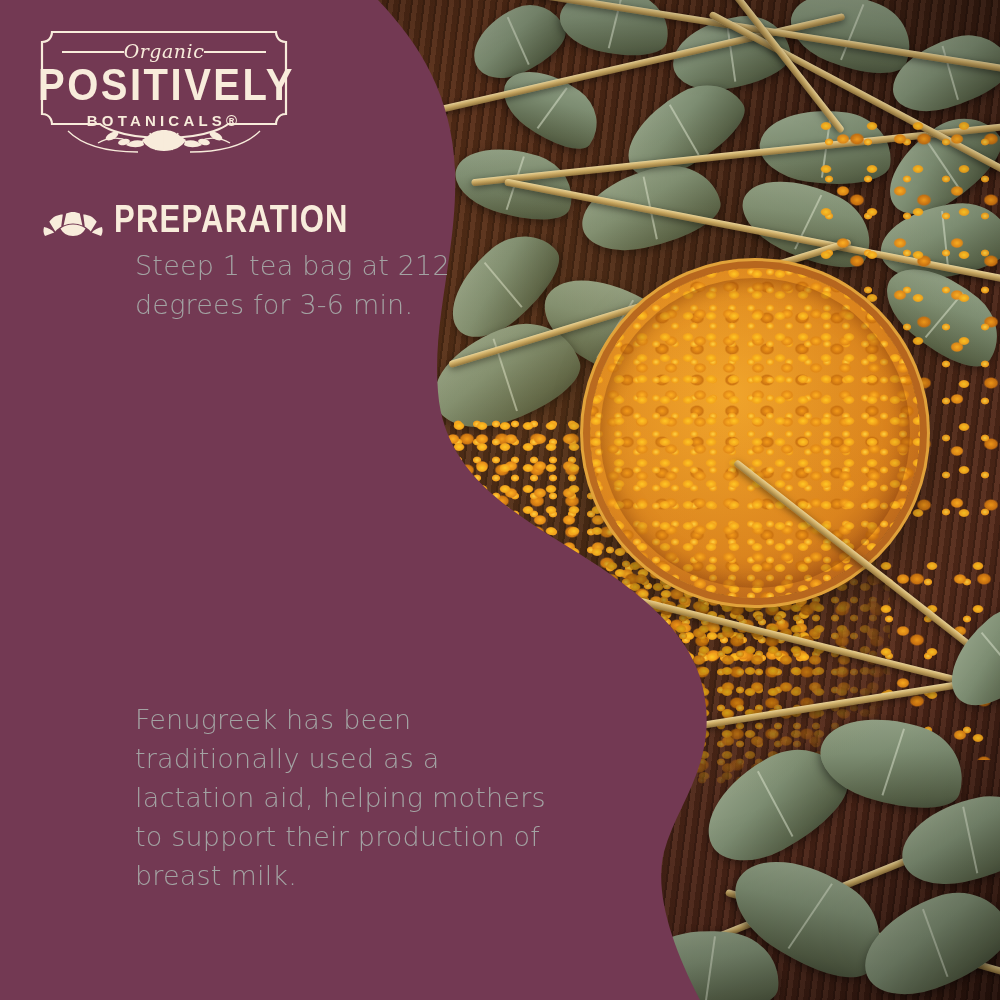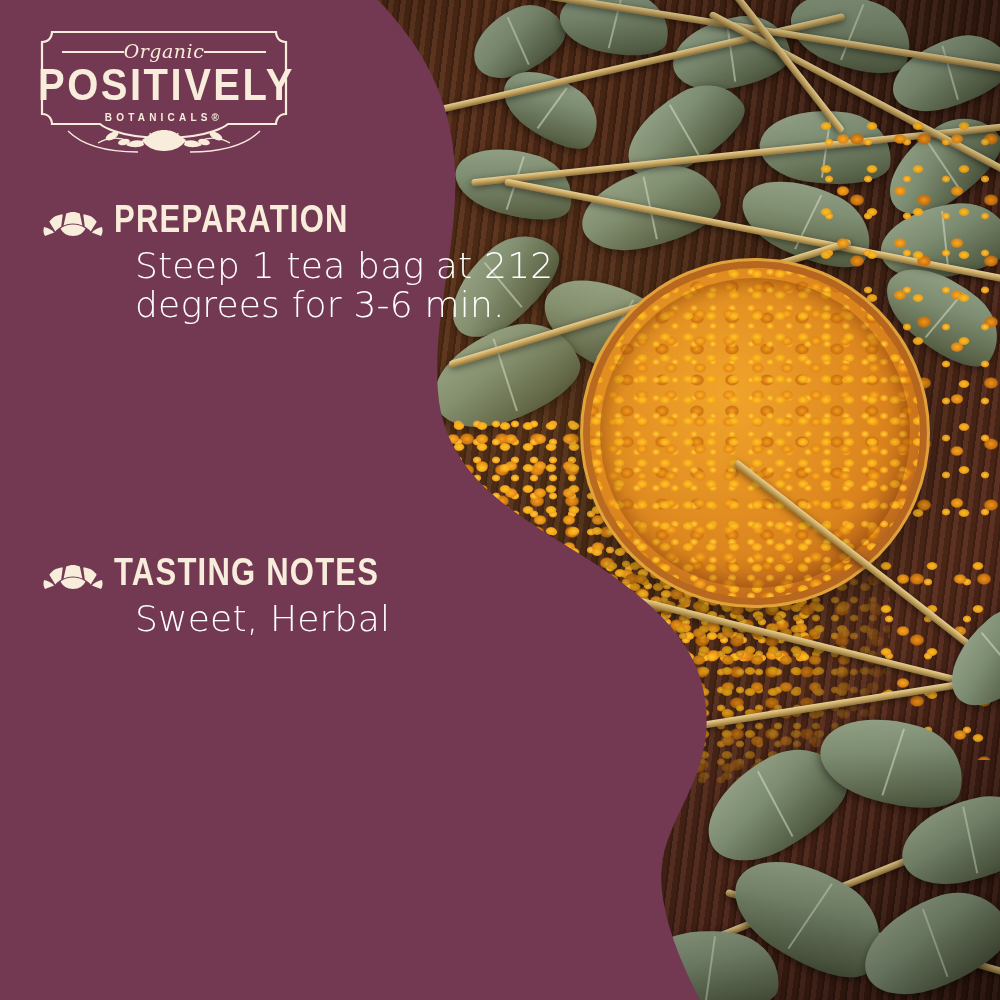--- a/index.html
+++ b/index.html
@@ -101,37 +101,37 @@
   .logo-rule.r{right:24px;width:62px;}
   .logo-main{
     position:absolute;left:0;top:32px;width:252px;text-align:center;
     font-family:"Liberation Sans",sans-serif;font-weight:700;
     font-size:40px;line-height:44px;color:#f8ecdb;letter-spacing:2.5px;
     transform:scaleY(1.12);transform-origin:top center;
   }
   .logo-sub{
     position:absolute;left:0;top:84px;width:252px;text-align:center;
     font-family:"Liberation Sans",sans-serif;font-weight:700;
-    font-size:10px;color:#f8ecdb;letter-spacing:4.2px;
+    font-size:15px;color:#f8ecdb;letter-spacing:4.2px;
   }
   .logo-orn{position:absolute;left:0;top:99px;width:252px;height:26px;}
 
   
   .section{position:absolute;left:40px;width:520px;}
   .sec-head{display:flex;align-items:flex-end;gap:8px;height:46px;}
   .sec-icon{width:66px;height:36px;flex:0 0 66px;}
   .sec-title{
     font-family:"Liberation Sans",sans-serif;font-weight:700;
     font-size:33px;letter-spacing:1.3px;color:#f8ecdb;white-space:nowrap;
     transform:scaleY(1.16) scaleX(.94);transform-origin:left center;
   }
   .sec-body{
     margin-left:95px;margin-top:8px;
     font-family:"DejaVu Sans",sans-serif;font-weight:300;
-    font-size:36px;line-height:39px;color:#ffffff;letter-spacing:.2px;
+    font-size:27px;line-height:39px;color:#a3a3a3;letter-spacing:.2px;
     max-width:430px;
   }
   #sec0{top:192px;}
   #sec1{top:365px;}
   #sec2{top:545px;}
   #sec3{top:692px;}
 </style>
 </head>
 <body>
 
@@ -258,34 +258,19 @@
             <path d="M14.2,30.6 C11.6,27.6 8,25.6 4,25 C3,28.4 3.4,31.6 5,34 L14.2,30.6 Z"></path>
             <path d="M51.8,30.6 C54.4,27.6 58,25.6 62,25 C63,28.4 62.6,31.6 61,34 L51.8,30.6 Z"></path>
           </g>
         </svg>
         <div class="sec-title">PREPARATION</div>
       </div>
       <div class="sec-body">Steep 1 tea bag at 212 degrees for 3-6 min.</div>
     </div>
 
 
-    <div class="section" id="sec2">
-      <div class="sec-head">
-        <svg class="sec-icon" viewBox="0 0 66 36" aria-hidden="true">
-          <g fill="#f8ecdb">
-            <path d="M33,34 C27,34 22.5,31 20.5,26.5 C24,24 28.3,22.6 33,22.6 C37.7,22.6 42,24 45.5,26.5 C43.5,31 39,34 33,34 Z"></path>
-            <path d="M33,21.4 C29.6,21.4 26.4,22.1 23.6,23.4 L26.2,11.6 C28.3,10.6 30.6,10 33,10 C35.4,10 37.7,10.6 39.8,11.6 L42.4,23.4 C39.6,22.1 36.4,21.4 33,21.4 Z"></path>
-            <path d="M22.4,24 C19.6,25.4 17.2,27.2 15.3,29.4 L9.3,19.7 C11,17.3 13.2,15.4 15.8,14.1 C18,13 20.4,12.5 22.8,12.5 L21.2,24.4 Z"></path>
-            <path d="M43.6,24 C46.4,25.4 48.8,27.2 50.7,29.4 L56.7,19.7 C55,17.3 52.8,15.4 50.2,14.1 C48,13 45.6,12.5 43.2,12.5 L44.8,24.4 Z"></path>
-            <path d="M14.2,30.6 C11.6,27.6 8,25.6 4,25 C3,28.4 3.4,31.6 5,34 L14.2,30.6 Z"></path>
-            <path d="M51.8,30.6 C54.4,27.6 58,25.6 62,25 C63,28.4 62.6,31.6 61,34 L51.8,30.6 Z"></path>
-          </g>
-        </svg>
-        <div class="sec-title">TASTING NOTES</div>
-      </div>
-      <div class="sec-body">Sweet, Herbal</div>
-    </div>
 
     <div class="section" id="sec3">
+      <div class="sec-body">Fenugreek has been traditionally used as a lactation aid, helping mothers to support their production of breast milk.</div>
     </div>
 
   </div>
 </div>
 
 </body></html>

